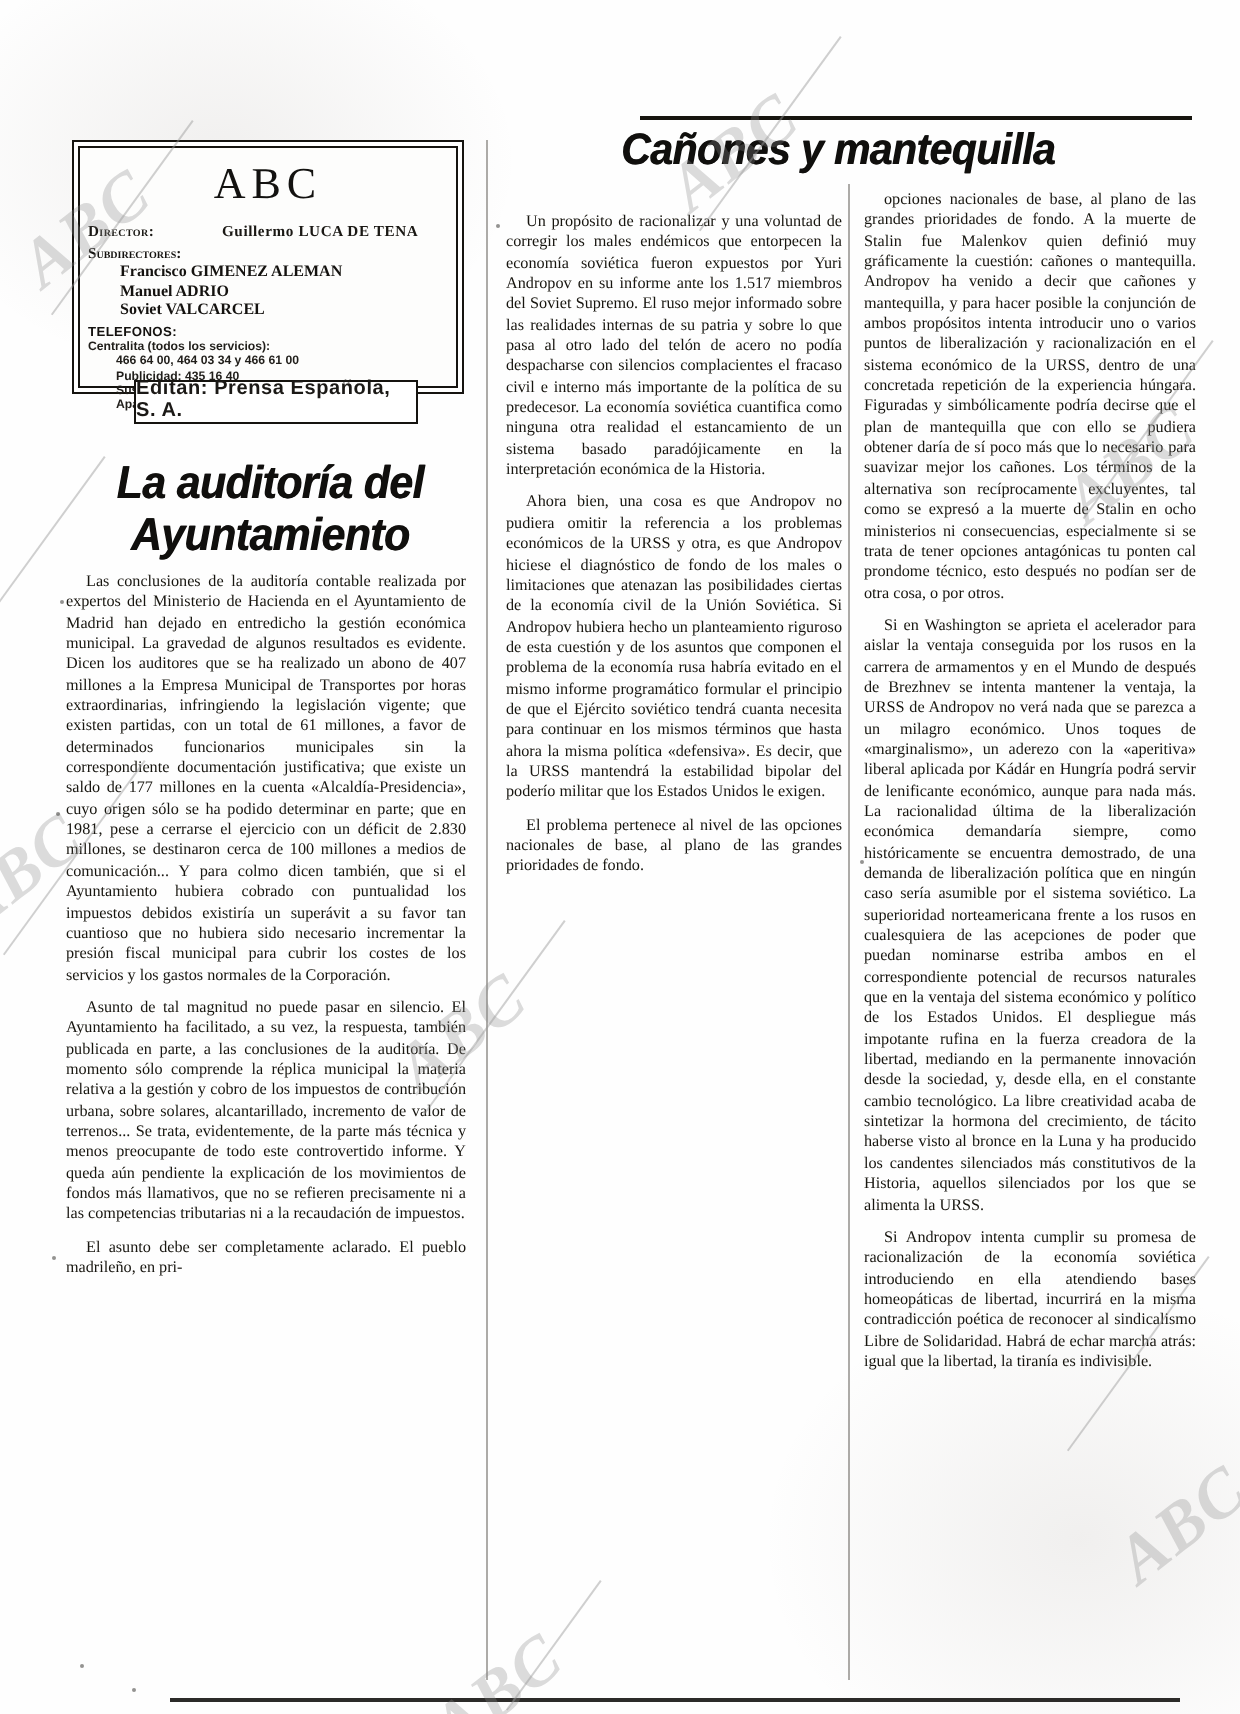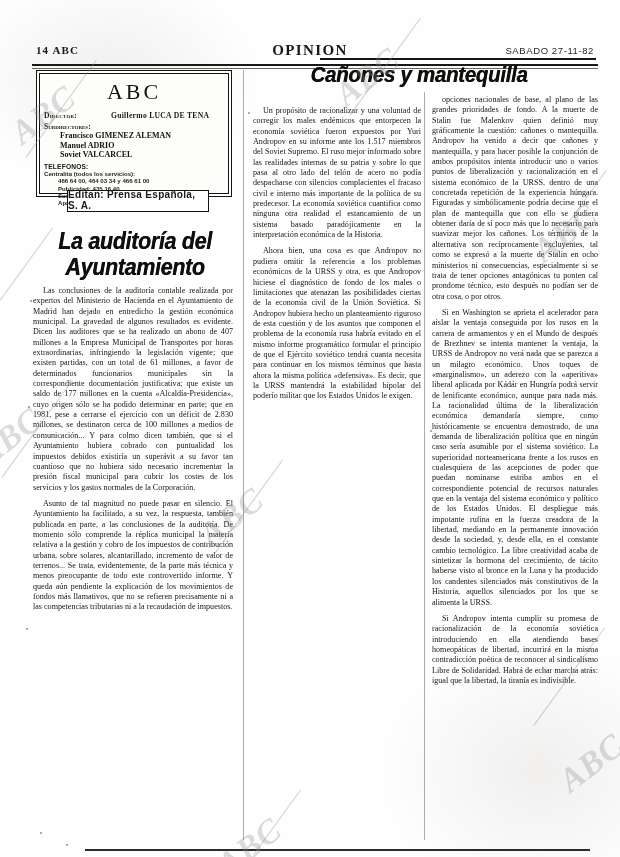--- a/index.html
+++ b/index.html
@@ -269,27 +269,20 @@
   }
 </style>
 </head>
 <body>
 
 <div id="page">
 
   <div class="noise" style="left:-40px; top:-30px; width:300px; height:220px;"></div>
   <div class="noise" style="left:380px; top:640px; width:320px; height:260px;"></div>
 
-  <div id="runhead">
-    <div class="folio">14  ABC</div>
-    <div class="section-title">OPINION</div>
-    <div class="issue-date">SABADO 27-11-82</div>
-    <div class="rule-main"></div>
-    <div class="rule-main thin"></div>
-  </div>
 
   <div id="masthead">
     <div class="brand">ABC</div>
     <div class="mh-line">
       <span class="mh-label">Director:</span>
       <span class="mh-name">Guillermo LUCA DE TENA</span>
     </div>
     <div class="mh-sub">Subdirectores:</div>
     <div class="mh-editor">Francisco GIMENEZ ALEMAN</div>
     <div class="mh-editor">Manuel ADRIO</div>
@@ -309,25 +302,27 @@
   </div>
 
   <div id="hl-left" class="headline">La auditoría del Ayuntamiento</div>
 
   <div class="rule-short" style="left:320px; top:58px; width:276px; height:2px;"></div>
   <div id="hl-right" class="headline">Cañones y mantequilla</div>
 
   <div id="col1" class="col">
     <p>Las conclusiones de la auditoría contable realizada por expertos del Ministerio de Hacienda en el Ayuntamiento de Madrid han dejado en entredicho la gestión económica municipal. La gravedad de algunos resultados es evidente. Dicen los auditores que se ha realizado un abono de 407 millones a la Empresa Municipal de Transportes por horas extraordinarias, infringiendo la legislación vigente; que existen partidas, con un total de 61 millones, a favor de determinados funcionarios municipales sin la correspondiente documentación justificativa; que existe un saldo de 177 millones en la cuenta «Alcaldía-Presidencia», cuyo origen sólo se ha podido determinar en parte; que en 1981, pese a cerrarse el ejercicio con un déficit de 2.830 millones, se destinaron cerca de 100 millones a medios de comunicación... Y para colmo dicen también, que si el Ayuntamiento hubiera cobrado con puntualidad los impuestos debidos existiría un superávit a su favor tan cuantioso que no hubiera sido necesario incrementar la presión fiscal municipal para cubrir los costes de los servicios y los gastos normales de la Corporación.</p>
     <p>Asunto de tal magnitud no puede pasar en silencio. El Ayuntamiento ha facilitado, a su vez, la respuesta, también publicada en parte, a las conclusiones de la auditoría. De momento sólo comprende la réplica municipal la materia relativa a la gestión y cobro de los impuestos de contribución urbana, sobre solares, alcantarillado, incremento de valor de terrenos... Se trata, evidentemente, de la parte más técnica y menos preocupante de todo este controvertido informe. Y queda aún pendiente la explicación de los movimientos de fondos más llamativos, que no se refieren precisamente ni a las competencias tributarias ni a la recaudación de impuestos.</p>
+    <p>El asunto debe ser completamente aclarado. El pueblo madrileño, en pri-</p>
   </div>
 
   <div id="col2" class="col">
     <p>Un propósito de racionalizar y una voluntad de corregir los males endémicos que entorpecen la economía soviética fueron expuestos por Yuri Andropov en su informe ante los 1.517 miembros del Soviet Supremo. El ruso mejor informado sobre las realidades internas de su patria y sobre lo que pasa al otro lado del telón de acero no podía despacharse con silencios complacientes el fracaso civil e interno más importante de la política de su predecesor. La economía soviética cuantifica como ninguna otra realidad el estancamiento de un sistema basado paradójicamente en la interpretación económica de la Historia.</p>
     <p>Ahora bien, una cosa es que Andropov no pudiera omitir la referencia a los problemas económicos de la URSS y otra, es que Andropov hiciese el diagnóstico de fondo de los males o limitaciones que atenazan las posibilidades ciertas de la economía civil de la Unión Soviética. Si Andropov hubiera hecho un planteamiento riguroso de esta cuestión y de los asuntos que componen el problema de la economía rusa habría evitado en el mismo informe programático formular el principio de que el Ejército soviético tendrá cuanta necesita para continuar en los mismos términos que hasta ahora la misma política «defensiva». Es decir, que la URSS mantendrá la estabilidad bipolar del poderío militar que los Estados Unidos le exigen.</p>
+    <p>El problema pertenece al nivel de las opciones nacionales de base, al plano de las grandes prioridades de fondo.</p>
   </div>
 
   <div id="col3" class="col">
     <p>opciones nacionales de base, al plano de las grandes prioridades de fondo. A la muerte de Stalin fue Malenkov quien definió muy gráficamente la cuestión: cañones o mantequilla. Andropov ha venido a decir que cañones y mantequilla, y para hacer posible la conjunción de ambos propósitos intenta introducir uno o varios puntos de liberalización y racionalización en el sistema económico de la URSS, dentro de una concretada repetición de la experiencia húngara. Figuradas y simbólicamente podría decirse que el plan de mantequilla que con ello se pudiera obtener daría de sí poco más que lo necesario para suavizar mejor los cañones. Los términos de la alternativa son recíprocamente excluyentes, tal como se expresó a la muerte de Stalin en ocho ministerios ni consecuencias, especialmente si se trata de tener opciones antagónicas tu ponten cal prondome técnico, esto después no podían ser de otra cosa, o por otros.</p>
     <p>Si en Washington se aprieta el acelerador para aislar la ventaja conseguida por los rusos en la carrera de armamentos y en el Mundo de después de Brezhnev se intenta mantener la ventaja, la URSS de Andropov no verá nada que se parezca a un milagro económico. Unos toques de «marginalismo», un aderezo con la «aperitiva» liberal aplicada por Kádár en Hungría podrá servir de lenificante económico, aunque para nada más. La racionalidad última de la liberalización económica demandaría siempre, como históricamente se encuentra demostrado, de una demanda de liberalización política que en ningún caso sería asumible por el sistema soviético. La superioridad norteamericana frente a los rusos en cualesquiera de las acepciones de poder que puedan nominarse estriba ambos en el correspondiente potencial de recursos naturales que en la ventaja del sistema económico y político de los Estados Unidos. El despliegue más impotante rufina en la fuerza creadora de la libertad, mediando en la permanente innovación desde la sociedad, y, desde ella, en el constante cambio tecnológico. La libre creatividad acaba de sintetizar la hormona del crecimiento, de tácito haberse visto al bronce en la Luna y ha producido los candentes silenciados más constitutivos de la Historia, aquellos silenciados por los que se alimenta la URSS.</p>
     <p>Si Andropov intenta cumplir su promesa de racionalización de la economía soviética introduciendo en ella atendiendo bases homeopáticas de libertad, incurrirá en la misma contradicción poética de reconocer al sindicalismo Libre de Solidaridad. Habrá de echar marcha atrás: igual que la libertad, la tiranía es indivisible.</p>
   </div>
 
   <div class="vrule" style="left:243px; top:70px; height:770px;"></div>
   <div class="vrule" style="left:424px; top:92px; height:748px;"></div>

